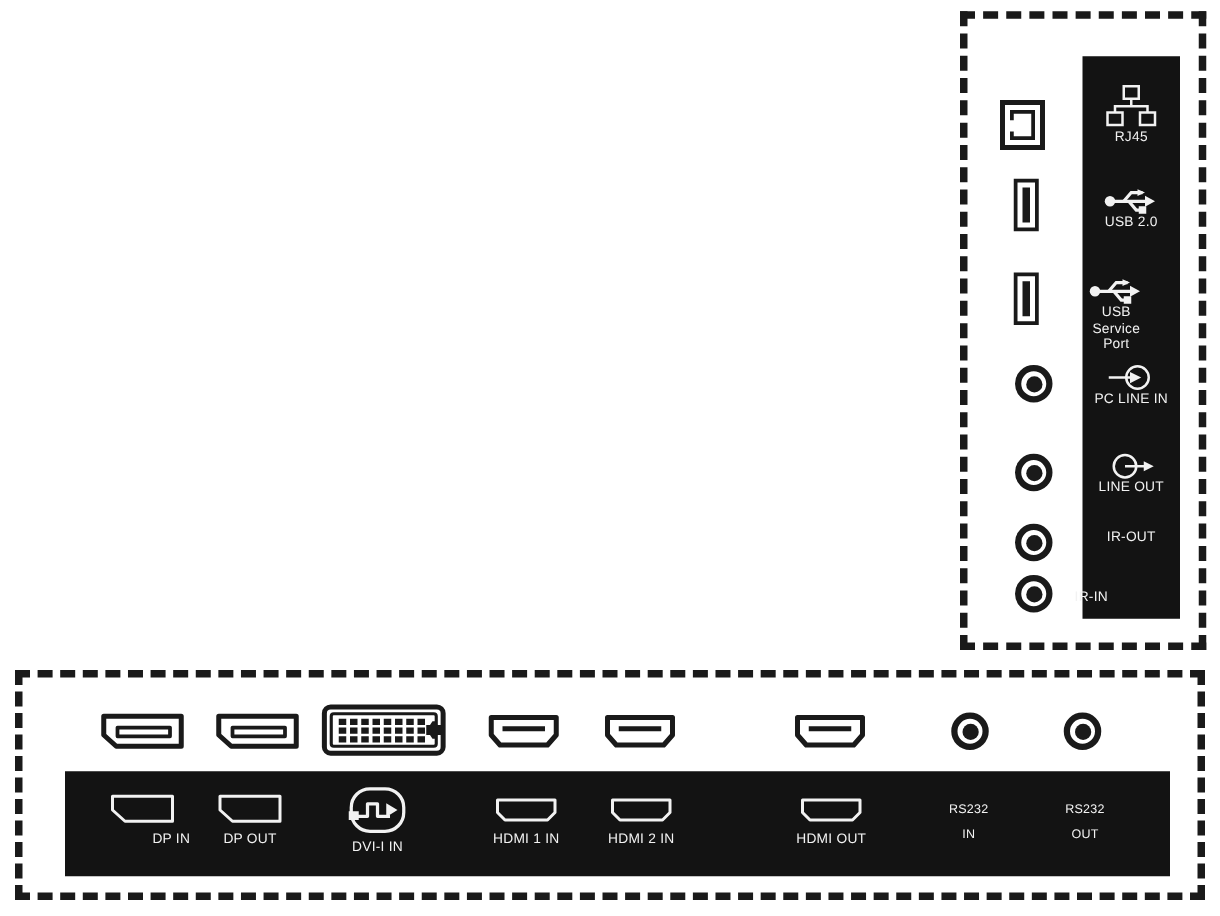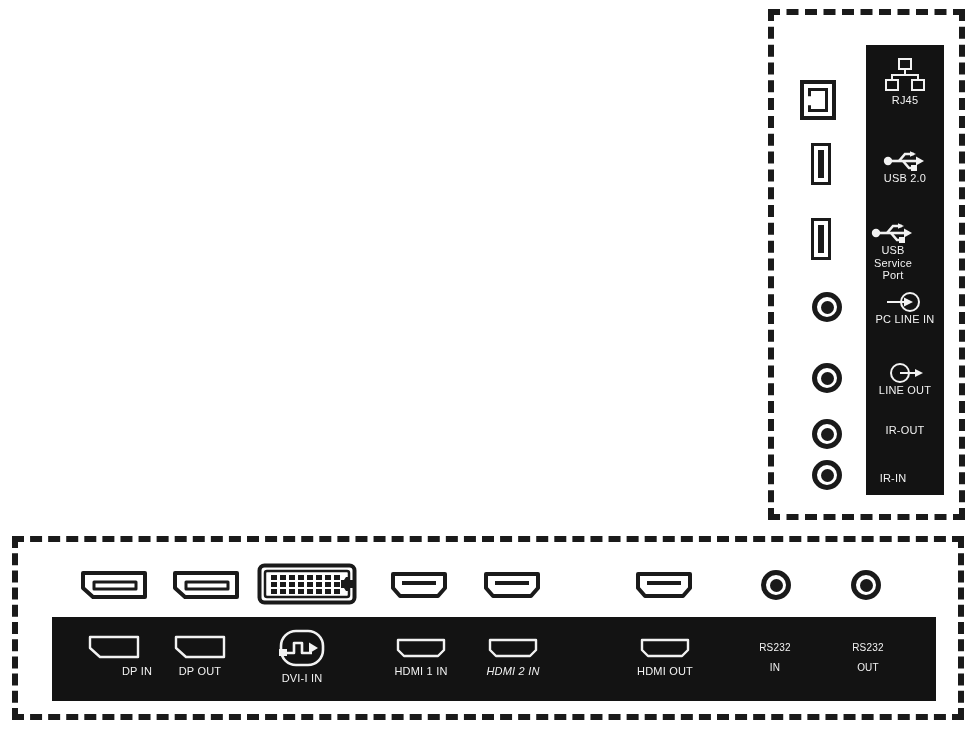--- a/index.html
+++ b/index.html
@@ -180,21 +180,21 @@
   </div>
 
   <div class="port-slot" style="left:812px; top:419px;">
     <div class="audio-jack"></div>
   </div>
 
   <div class="port-slot" style="left:812px; top:460px;">
     <div class="audio-jack"></div>
   </div>
 
-  <div class="legend-cell" style="left:866px; top:58px; width:78px;">
+  <div class="legend-cell" style="left:866px; top:68px; width:78px;">
     <span class="icon-wrap">
       <svg width="44" height="36" viewBox="0 0 44 36">
         <rect class="stroke-light" x="16" y="1" width="12" height="10" stroke-width="2"></rect>
         <rect class="stroke-light" x="3" y="22" width="12" height="10" stroke-width="2"></rect>
         <rect class="stroke-light" x="29" y="22" width="12" height="10" stroke-width="2"></rect>
         <path class="stroke-light" d="M22 11 V17 M9 22 V17 H35 V22" stroke-width="2"></path>
       </svg>
     </span>
     <span class="legend-label">RJ45</span>
   </div>
@@ -249,21 +249,21 @@
         <path class="fill-light" d="M40 11 L32 7 L32 15 Z"></path>
       </svg>
     </span>
     <span class="legend-label">LINE OUT</span>
   </div>
 
   <div class="legend-cell" style="left:866px; top:424px; width:78px;">
     <span class="legend-label">IR-OUT</span>
   </div>
 
-  <div class="legend-cell" style="left:854px; top:472px; width:78px;">
+  <div class="legend-cell" style="left:834px; top:472px; width:78px;">
     <span class="legend-label">IR-IN</span>
   </div>
 
   <div class="dashed-box" id="bottom-panel-box"></div>
   <div class="legend-strip" id="bottom-legend"></div>
 
   <div class="port-slot" style="left:80px; top:570px;">
     <svg width="68" height="30" viewBox="0 0 68 30">
       <path class="stroke-dark" d="M3 3 H65 V27 H13 L3 18 Z" stroke-width="4" stroke-linejoin="round"></path>
       <path class="stroke-dark" d="M14 12 H56 V19 H14 Z" stroke-width="3" stroke-linejoin="round"></path>
@@ -378,21 +378,21 @@
     </span>
     <span class="legend-label" style="margin-top:5px;">HDMI 1 IN</span>
   </div>
 
   <div class="legend-cell" style="left:474px; top:636px; width:78px;">
     <span class="icon-wrap">
       <svg width="56" height="24" viewBox="0 0 56 24">
         <path class="stroke-light" d="M5 4 H51 V14 L45 20 H11 L5 14 Z" stroke-width="2.4" stroke-linejoin="round"></path>
       </svg>
     </span>
-    <span class="legend-label" style="margin-top:5px;font-style:italic;">HDMI 2 IN</span>
+    <span class="legend-label" style="margin-top:5px;">HDMI 2 IN</span>
   </div>
 
   <div class="legend-cell" style="left:626px; top:636px; width:78px;">
     <span class="icon-wrap">
       <svg width="56" height="24" viewBox="0 0 56 24">
         <path class="stroke-light" d="M5 4 H51 V14 L45 20 H11 L5 14 Z" stroke-width="2.4" stroke-linejoin="round"></path>
       </svg>
     </span>
     <span class="legend-label" style="margin-top:5px;">HDMI OUT</span>
   </div>

